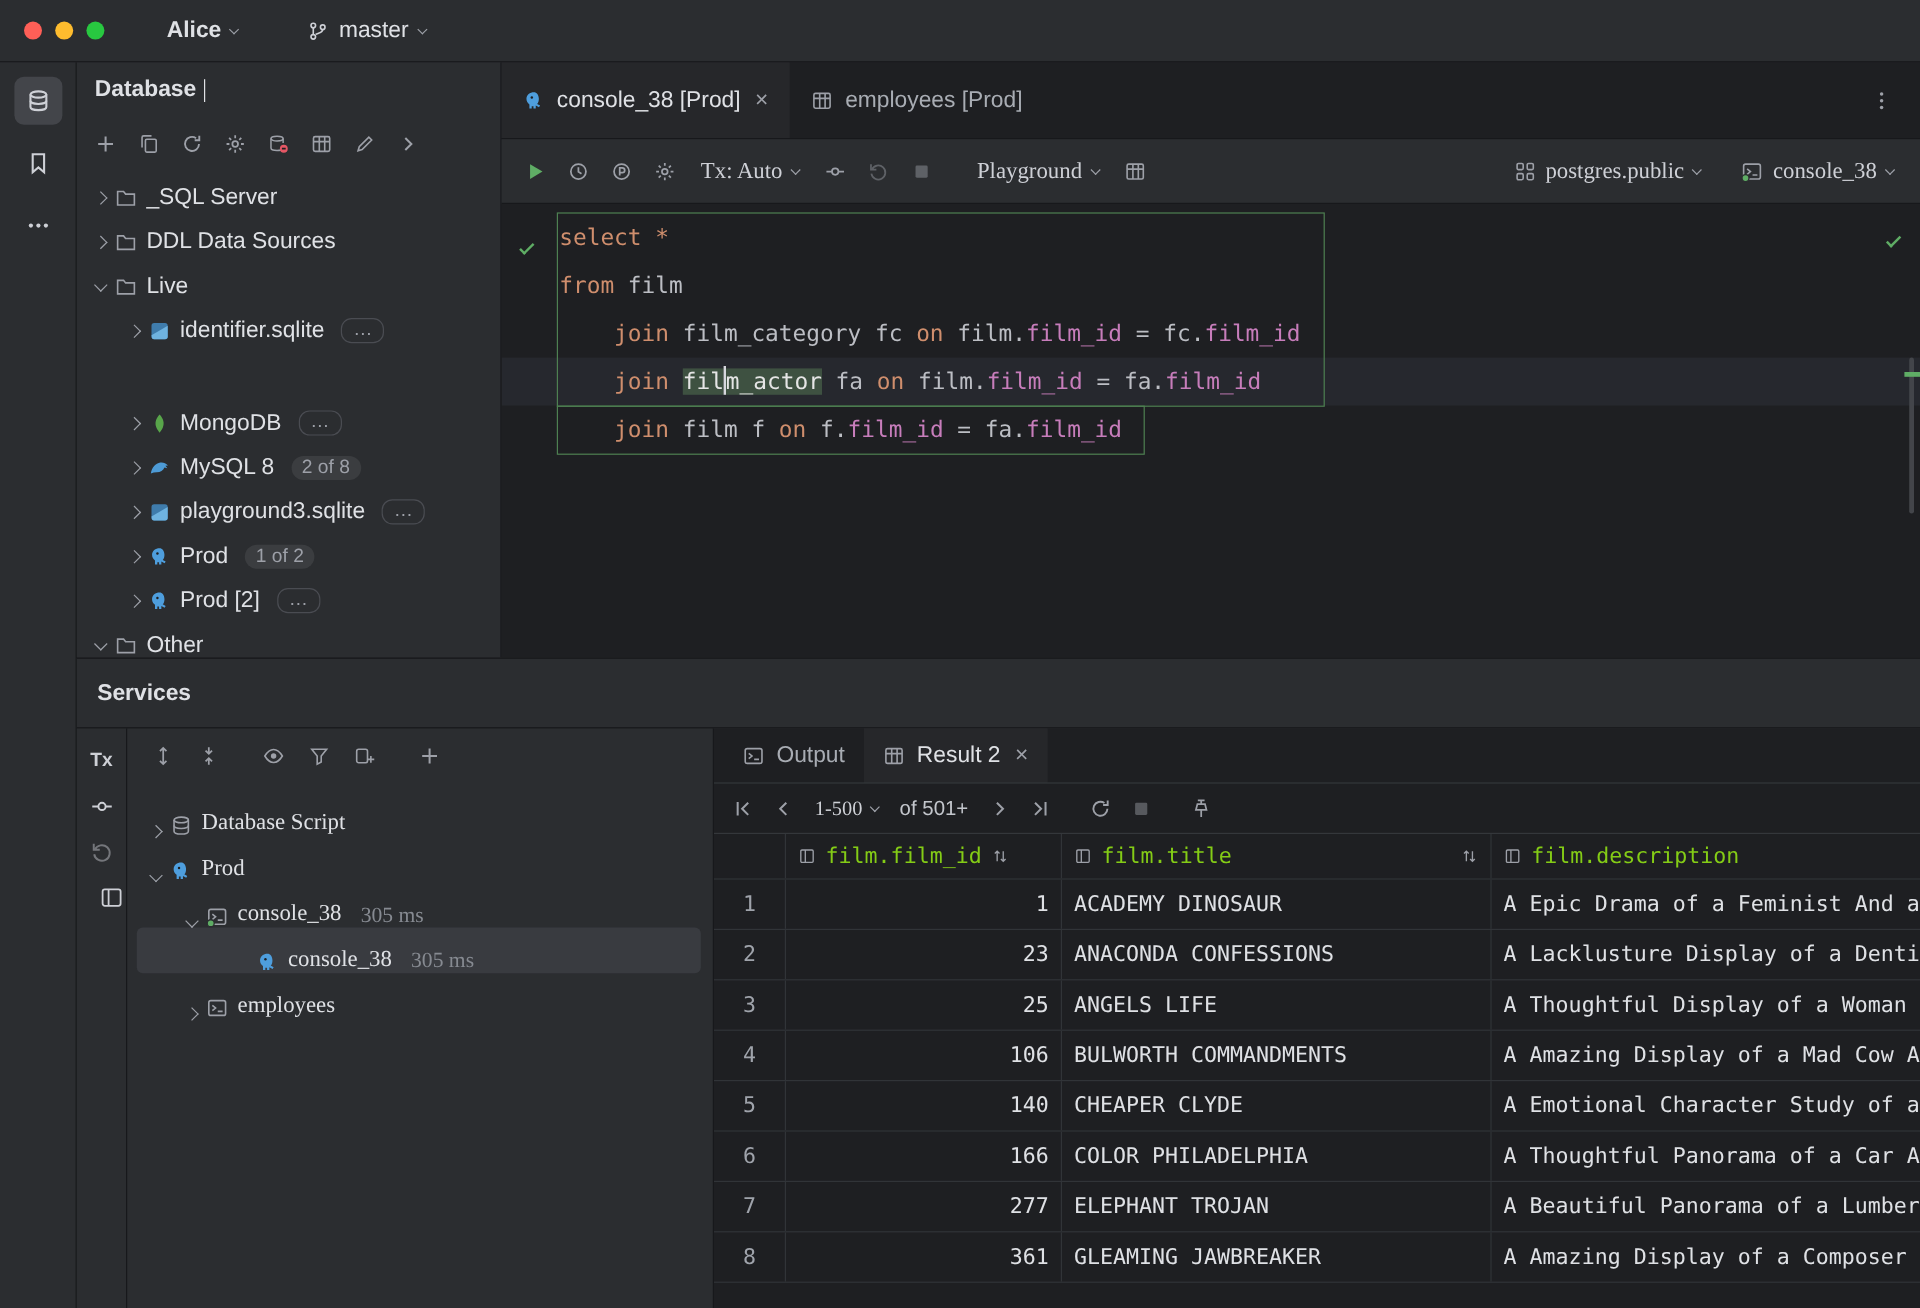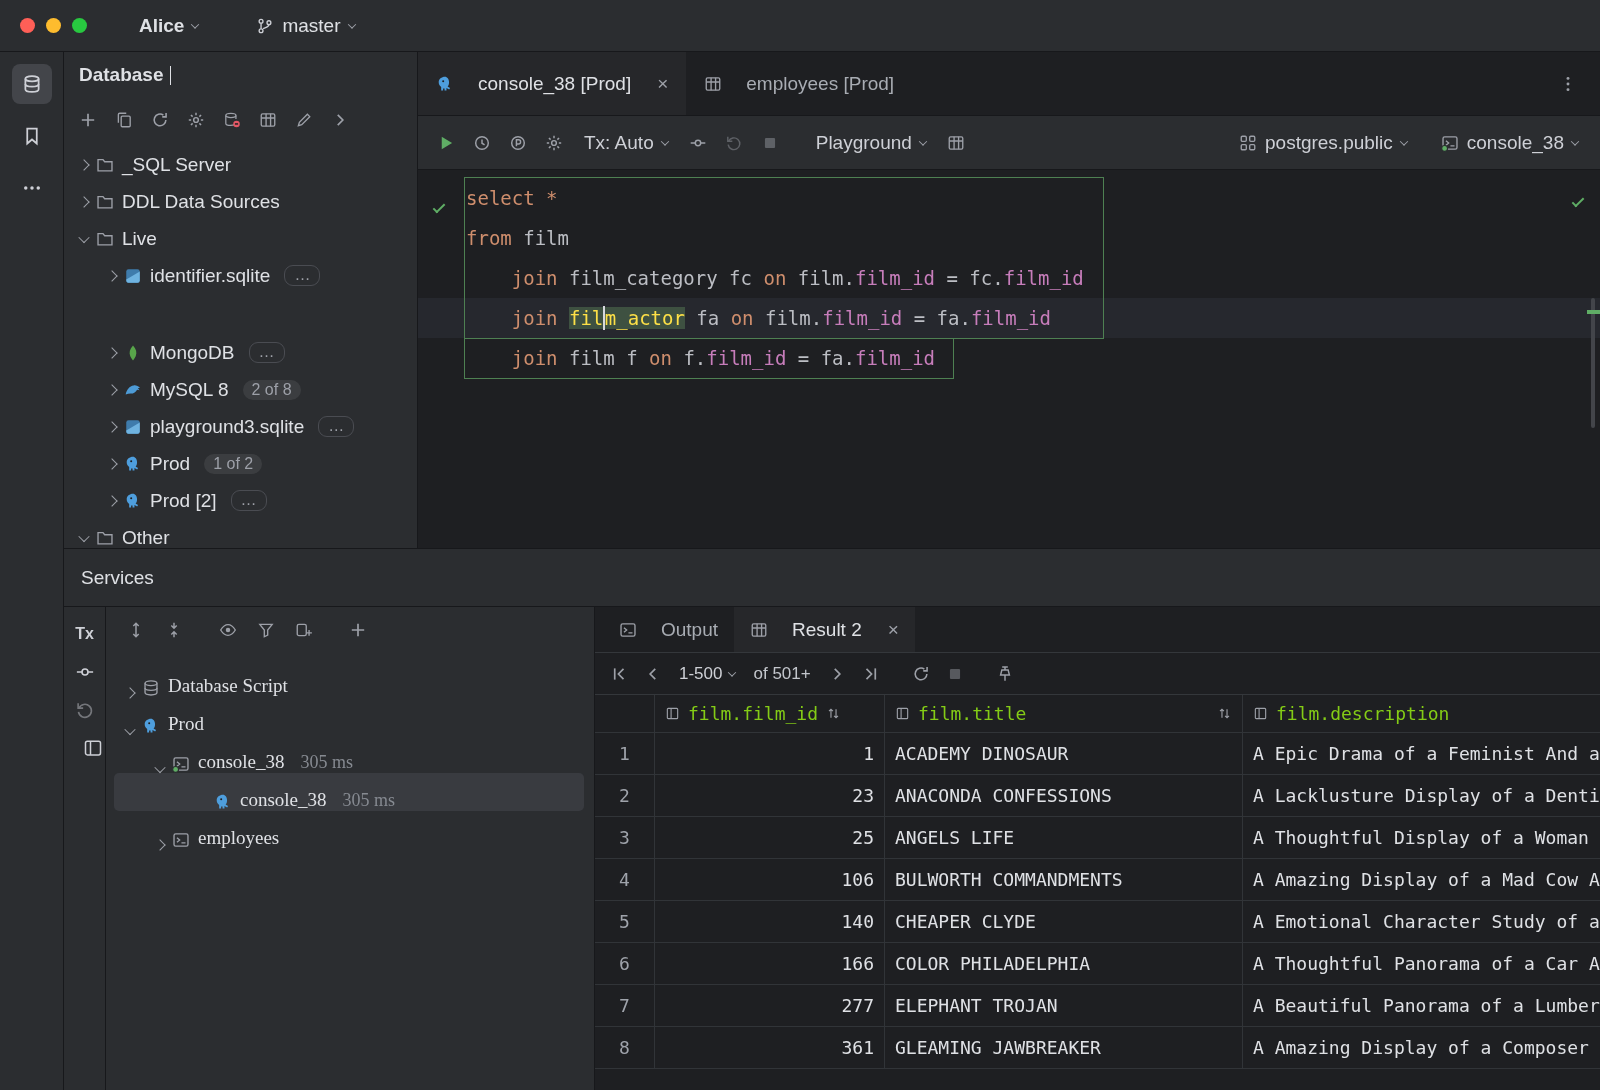--- a/index.html
+++ b/index.html
@@ -50,59 +50,59 @@
   .tree-row { height:37px; display:flex; align-items:center; gap:8px; }
   .t-label { white-space:nowrap; }
   .badge-pill { border:1px solid #4a4c52; border-radius:9px; padding:0 9px 4px 9px; color:#9da0a8;
     font-size:16px; height:21px; line-height:18px; margin-left:6px; }
   .badge-count { background:rgba(255,255,255,.08); border-radius:10px; padding:1px 9px;
     color:#9da0a8; font-size:16px; margin-left:6px; }
 
   
   .editor { flex:1; display:flex; flex-direction:column; min-width:0; background:#1e1f22; }
   .tabstrip { height:64px; display:flex; align-items:stretch; flex:none; border-bottom:1px solid #17181b; }
-  .tab { display:flex; align-items:center; gap:24px; padding:0 18px; color:#a8acb3;justify-content:center; }
+  .tab { display:flex; align-items:center; gap:10px; padding:0 18px; color:#a8acb3;justify-content:center; }
   .tab.active { color:#dfe1e5; background:rgba(255,255,255,.04); }
   .tab-close { color:#9da0a8; font-size:19px; line-height:1; margin-left:2px; }
   .tabstrip-end { margin-left:auto; display:flex; align-items:center; padding-right:16px; }
 
   .ed-toolbar { height:54px; background:#2b2d30; border-bottom:1px solid #17181b;
     display:flex; align-items:center; padding:0 12px; gap:4px; flex:none; }
   .ed-toolbar-right { margin-left:auto; display:flex; align-items:center; gap:14px; }
   .dd { display:flex; align-items:center; gap:8px; color:#ced0d6; padding:0 10px; height:32px; border-radius:5px; }
-  .dd-label { white-space:nowrap; }
+  .dd-label { white-space:nowrap;font-family:Liberation Serif, serif; }
   .bar-text { color:#ced0d6; padding:0 8px; white-space:nowrap; }
 
   .code-wrap { flex:1; position:relative; font-family:"DejaVu Sans Mono",monospace;
     font-size:19px; overflow:hidden; padding-top:8px; }
   .code-line { position:relative; height:40px; line-height:40px; white-space:pre;
     padding-left:48px; color:#bcbec4; z-index:1; }
   .code-line.caret-row { background:#26282e; }
   .tok-kw { color:#cf8e6d; }
   .tok-fd { color:#c77dbb; }
   .tok-pl { color:#bcbec4; }
-  .tok-hl { color:#fde047; background:#3e5141; }
+  .tok-hl { color:#e5e5e5; background:#3e5141; }
   .caret-bar { display:inline-block; width:1.5px; height:24px; background:#d6d8dd; vertical-align:-5px; }
   .gutter-check, .corner-check { position:absolute; z-index:3; }
   .gutter-check { left:15px; top:22px; }
   .corner-check { right:16px; top:16px; }
   .check { display:inline-block; width:12px; height:6px; border-left:2.6px solid #5fad65;
     border-bottom:2.6px solid #5fad65; transform:rotate(-45deg); }
   .stmt-frame { position:absolute; border:1px solid #4e8052; z-index:2; pointer-events:none; }
   .frame-a { left:46px; top:7px; width:640px; height:162px; }
   .frame-b { left:46px; top:168px; width:490px; height:41px; }
   .scroll-thumb { position:absolute; right:5px; top:128px; width:4px; height:130px;
     background:#43454a; border-radius:2px; z-index:3; }
   .analysis-mark { position:absolute; right:0; top:140px; width:13px; height:4px;
     background:#5fad65; z-index:3; }
 
   
   .svc { flex:1; display:flex; flex-direction:column; background:#2b2d30;
     border-top:1px solid #17181b; min-height:0; }
-  .svc-header { height:58px; display:flex; align-items:center; padding:0 17px; font-weight:400;
+  .svc-header { height:58px; display:flex; align-items:center; padding:0 17px; font-weight:700;
     border-bottom:1px solid #17181b; flex:none; }
   .svc-body { flex:1; display:flex; min-height:0; }
   .svc-stripe { width:42px; border-right:1px solid #17181b; display:flex; flex-direction:column;
     align-items:center; padding-top:12px; gap:8px; color:#9da0a8; flex:none; }
   .svc-stripe .icon-btn { min-width:28px; }
   .tx-txt { font-size:16px; color:#ced0d6; font-weight:600; }
   .svc-left { width:489px; display:flex; flex-direction:column; border-right:1px solid #17181b; flex:none; }
   .svc-toolbar { height:46px; display:flex; align-items:center; gap:6px; padding:0 14px; flex:none; }
   .svc-tree { flex:1; padding-top:6px; overflow:hidden; }
   .svc-row { height:38px; display:flex; align-items:flex-end; gap:8px; margin:0 10px 0 8px;

